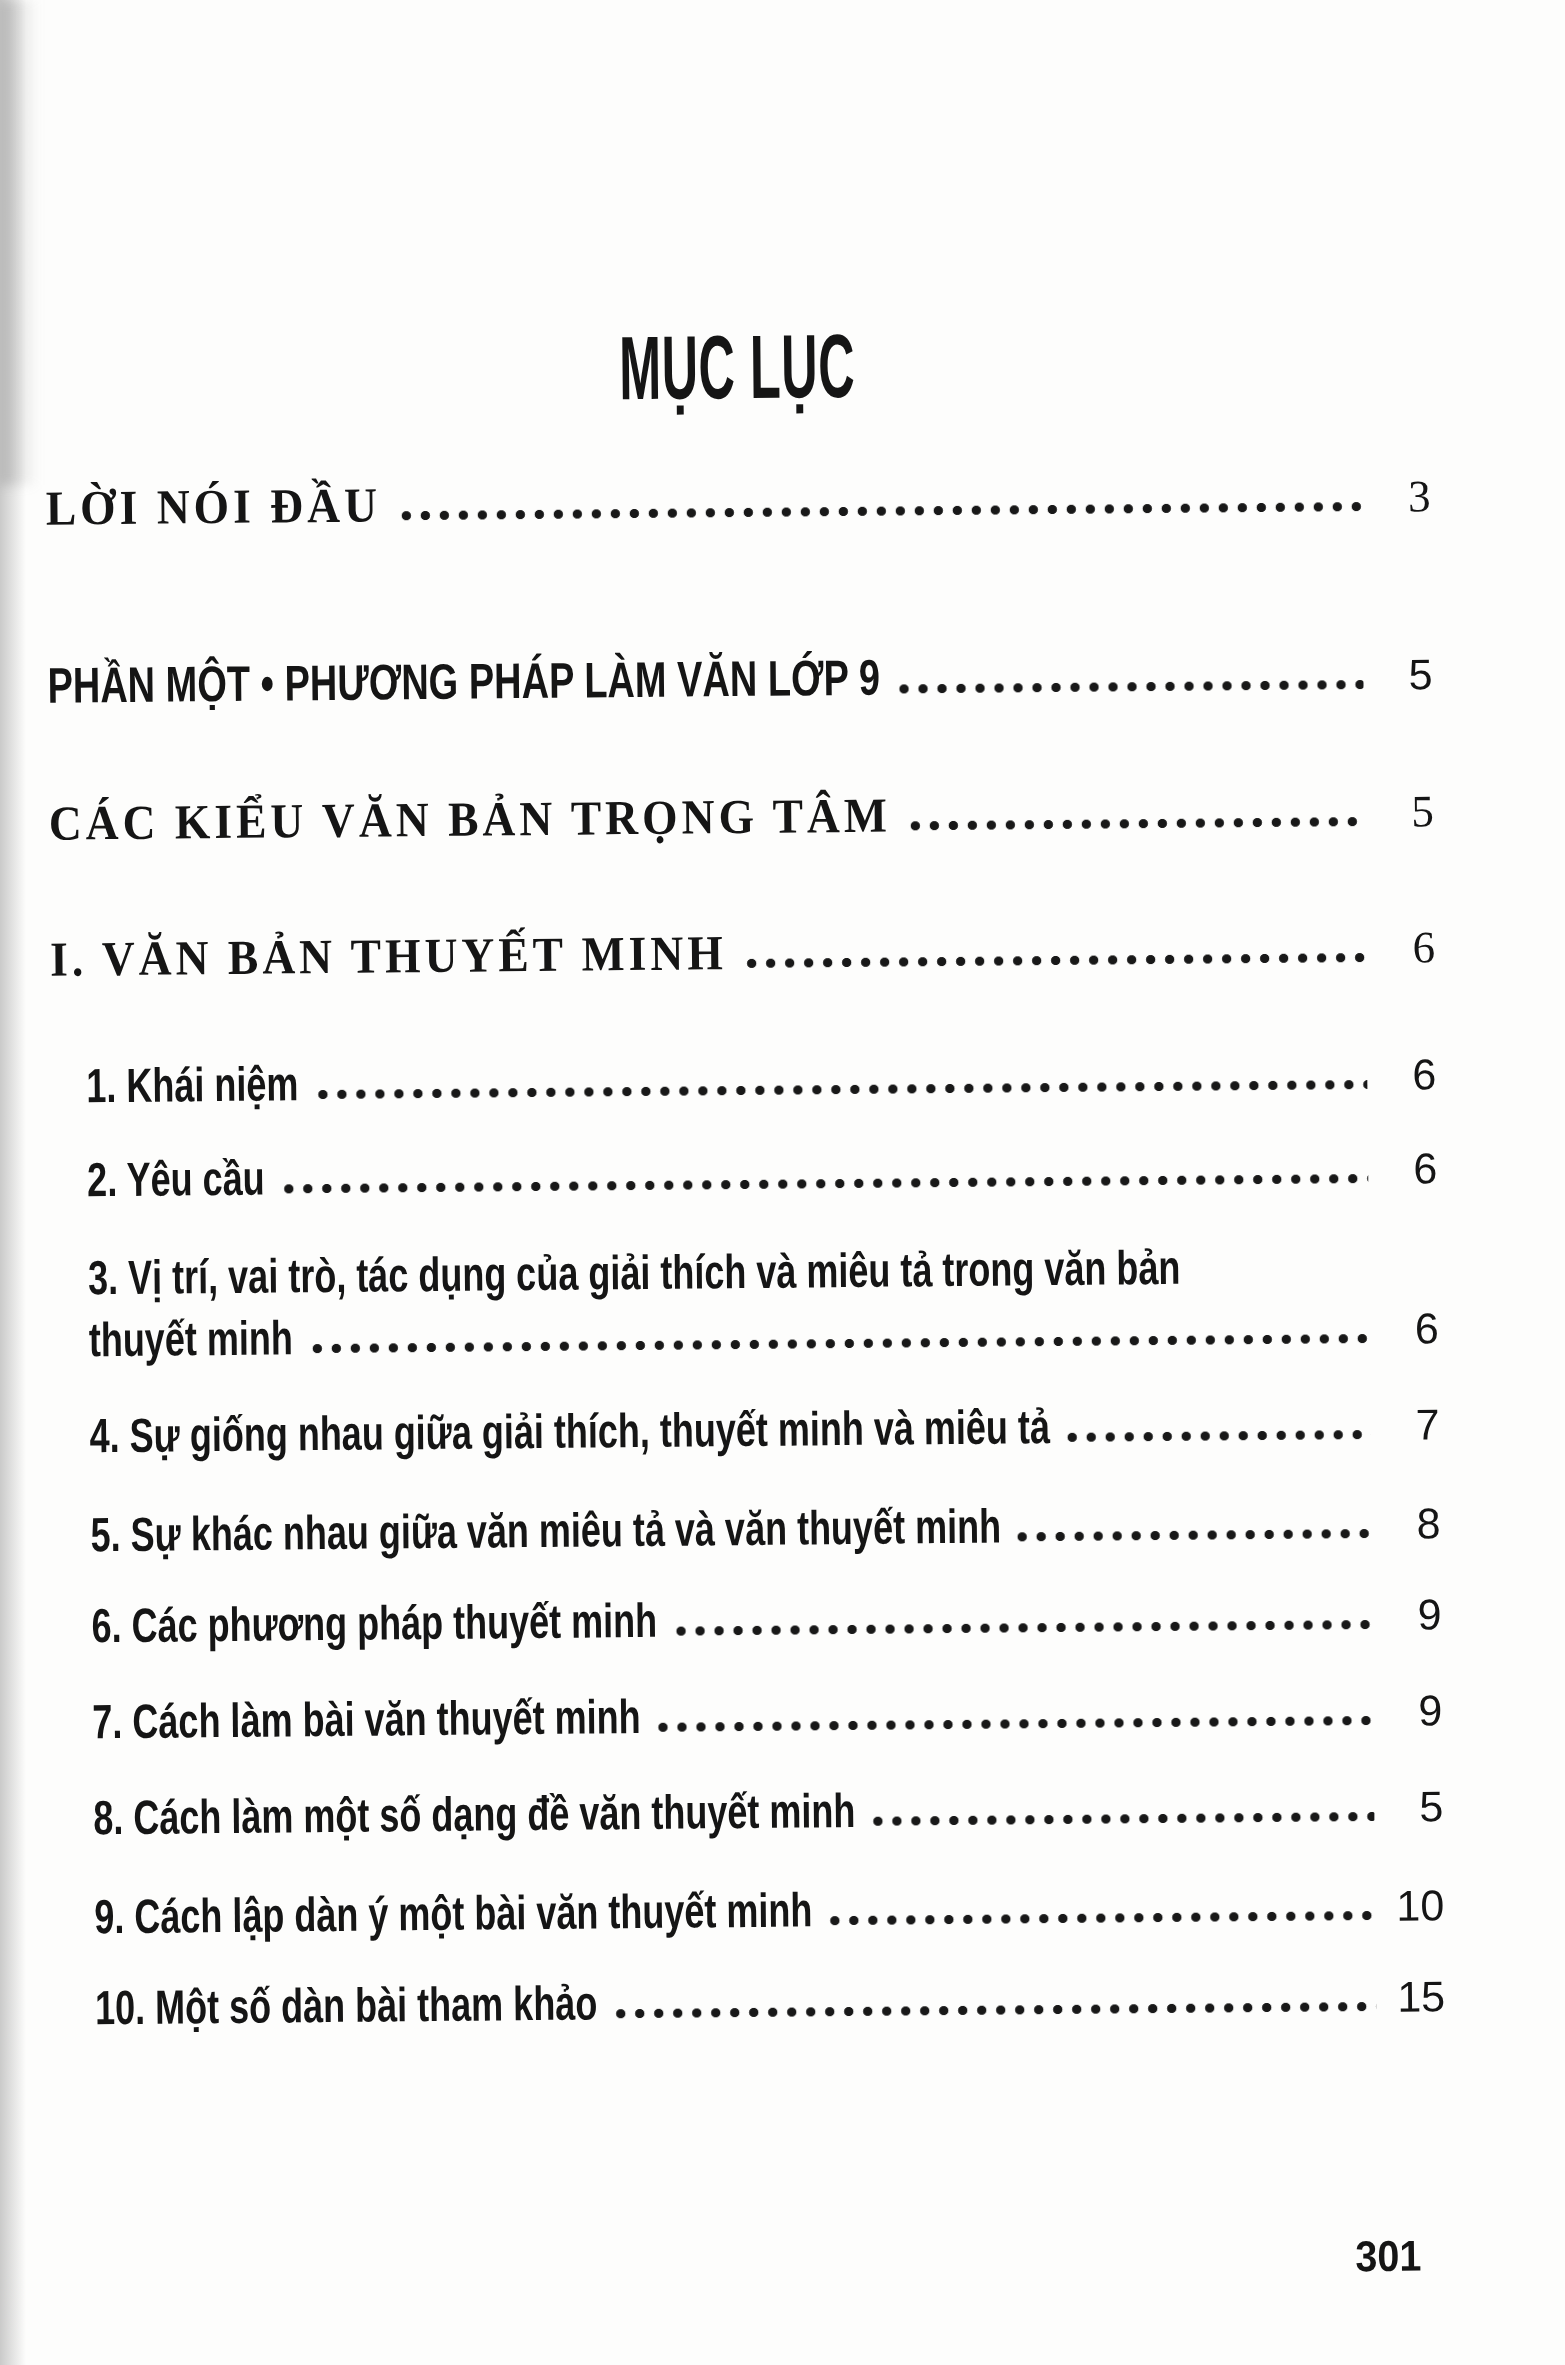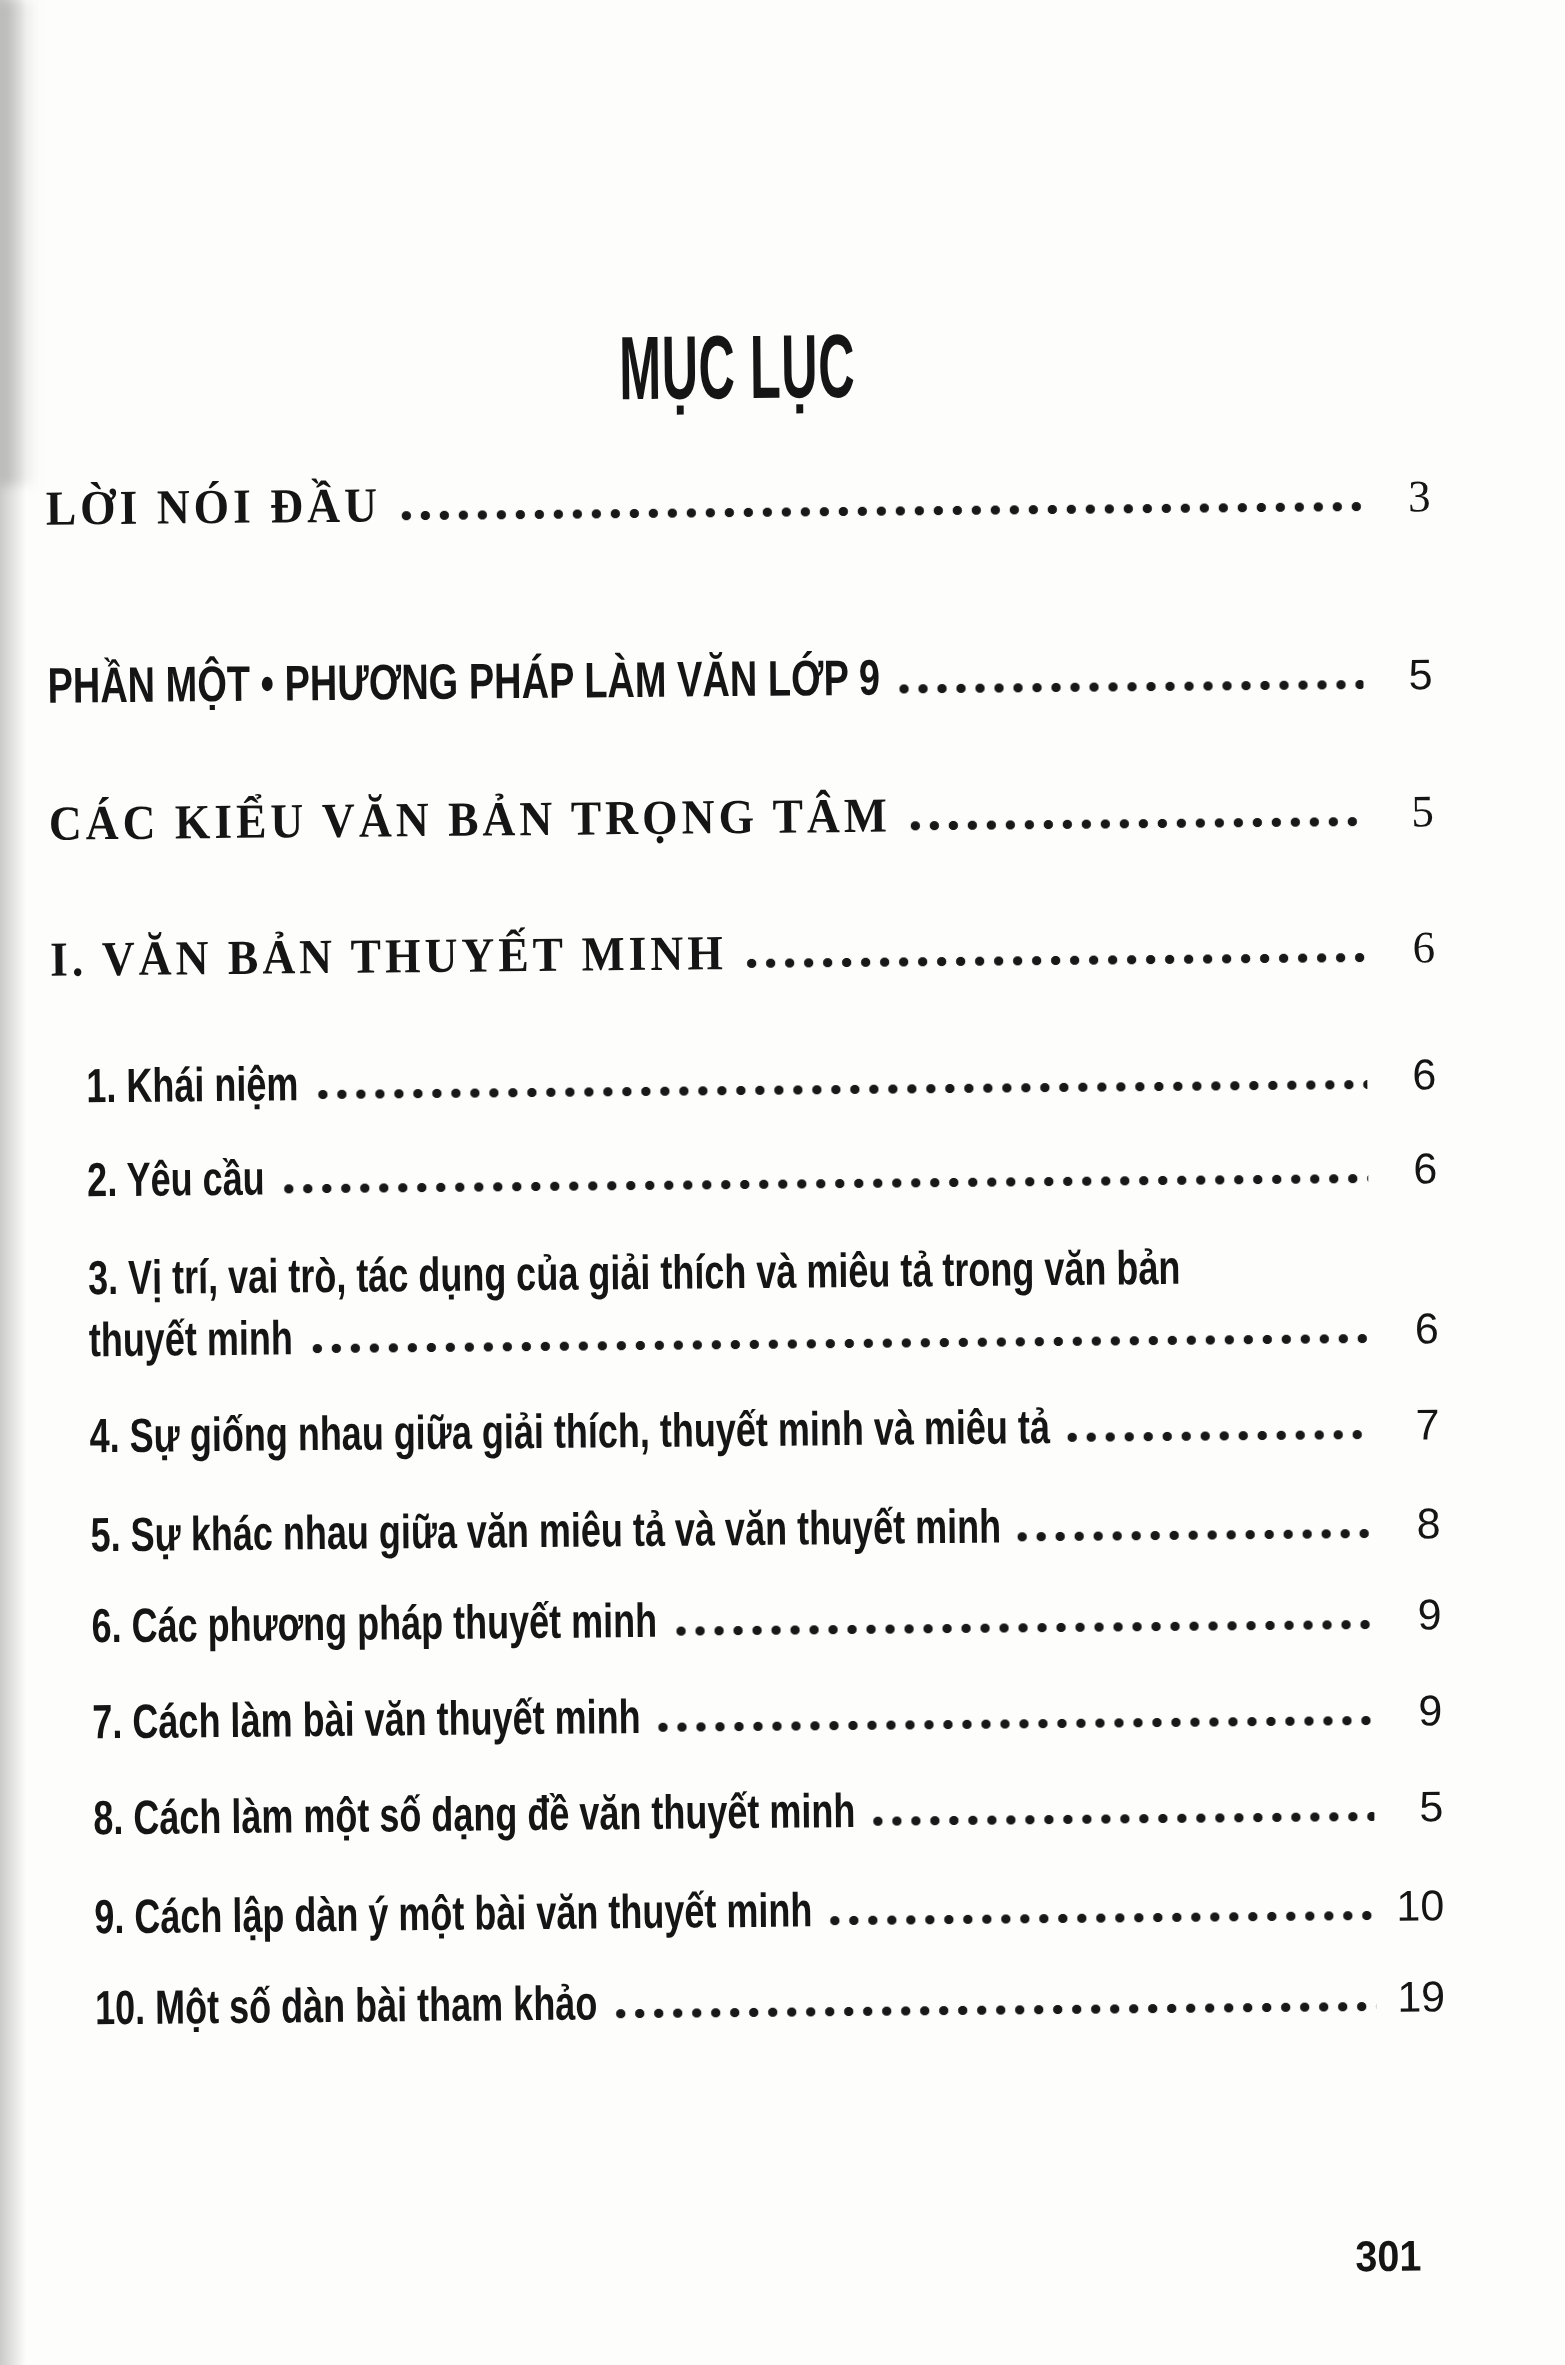--- a/index.html
+++ b/index.html
@@ -244,20 +244,20 @@
         <div class="last-line">
           <span class="lbl" style="transform: scaleX(0.75); margin-right: -242px;">9. Cách lập dàn ý một bài văn thuyết minh</span>
           <div class="leader"></div>
           <span class="num">10</span>
         </div>
       </div>
       <div class="toc-row item row-14">
         <div class="last-line">
           <span class="lbl" style="transform: scaleX(0.75); margin-right: -169px;">10. Một số dàn bài tham khảo</span>
           <div class="leader"></div>
-          <span class="num">19</span>
+          <span class="num">15</span>
         </div>
       </div>
     </div>
 
   <div class="footer-num">301</div>
 </div>
 
 
 </body></html>

